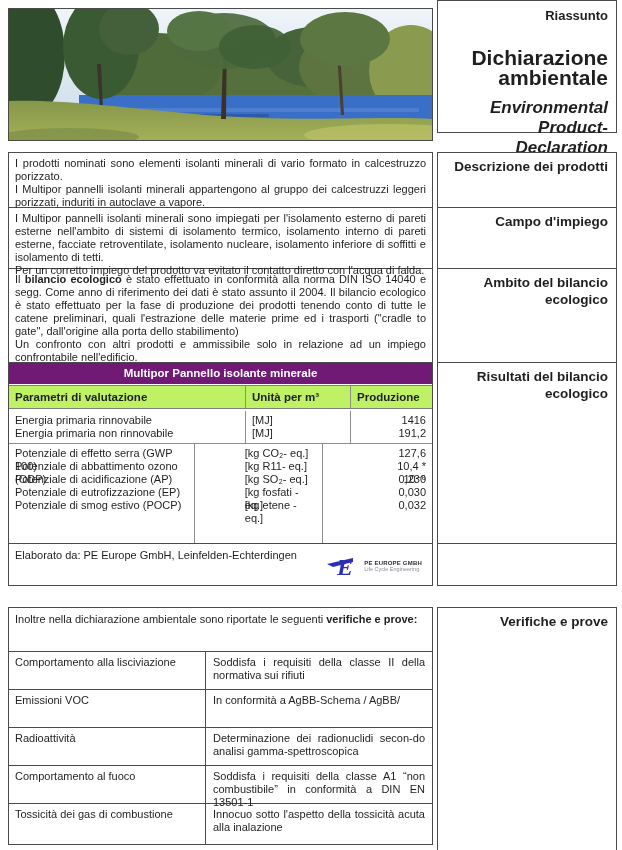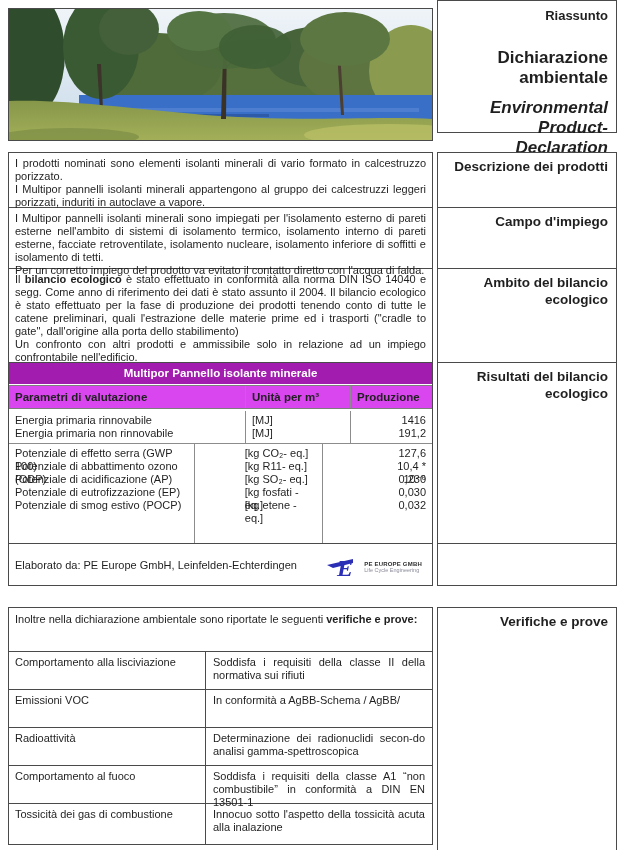--- a/index.html
+++ b/index.html
@@ -8,51 +8,51 @@
     font-family:"Liberation Sans","DejaVu Sans",sans-serif;
     color:#1f1f1f;-webkit-font-smoothing:antialiased;
   }
   *{box-sizing:border-box;}
   .abs{position:absolute;}
 
   
   .photo-box{left:8px;top:8px;width:425px;height:133px;border:1px solid #4a4a4a;overflow:hidden;background:#dfe8f0;}
   .title-box{left:437px;top:0;width:180px;height:133px;border:1px solid #4a4a4a;padding:7px 8px;text-align:right;}
   .kicker{font-size:13px;font-weight:bold;line-height:16px;margin-bottom:9px;}
-  .big-title{font-size:17px;font-weight:bold;line-height:20px;margin-top:24px;}
+  .big-title{font-size:21px;font-weight:bold;line-height:20px;margin-top:24px;}
   .big-sub{font-size:17px;font-weight:bold;font-style:italic;line-height:20px;margin-top:10px;}
 
   
   .main-left{left:8px;top:152px;width:425px;height:434px;border:1px solid #4a4a4a;display:flex;flex-direction:column;}
   .main-right{left:437px;top:152px;width:180px;height:434px;border:1px solid #4a4a4a;display:flex;flex-direction:column;}
   .row-border{border-bottom:1px solid #4a4a4a;}
   .body-cell{padding:4px 6px;font-size:11px;line-height:13px;}
   .para{white-space:pre-line;text-align:justify;}
   .label-cell{padding:5px 8px;text-align:right;font-weight:bold;font-size:13.5px;line-height:17px;}
   .h55{height:55px;} .h61{height:61px;} .h94{height:94px;} .h181{height:181px;} .h43{height:43px;flex:1;}
 
   
   .res-wrap{height:180px;display:flex;flex-direction:column;font-size:11px;line-height:13px;}
-  .res-title{height:21px;background:#a21caf;color:#ffffff;font-weight:bold;font-size:11.5px;
+  .res-title{height:21px;background:#701a75;color:#ffffff;font-weight:bold;font-size:11.5px;
              display:flex;align-items:center;justify-content:center;margin-bottom:1px;}
-  .res-sub{height:24px;background:#d946ef;border-top:1px solid #7d7d7d;border-bottom:1px solid #7d7d7d;
+  .res-sub{height:24px;background:#bef264;border-top:1px solid #7d7d7d;border-bottom:1px solid #7d7d7d;
            display:flex;font-weight:bold;font-size:11.5px;margin-bottom:2px;}
   .res-sub>div{display:flex;align-items:center;padding:0 6px;}
   .c1{width:237px;border-right:1px solid #8c8c8c;}
   .c2{width:105px;border-right:1px solid #8c8c8c;}
   .c3{width:81px;}
   .res-row{display:flex;}
   .res-row .cell{padding:3px 6px;}
   .res-row .num{text-align:right;}
   .grp1{border-bottom:1px solid #8c8c8c;}
   .grp2{flex:1;gap:44px;}
   .line{height:13px;}
 
   
-  .elab{display:flex;align-items:center;justify-content:space-between;padding:5px 6px;font-size:11px;}
+  .elab{display:flex;align-items:flex-start;justify-content:space-between;padding:5px 6px;font-size:11px;}
   .logo-unit{display:flex;align-items:center;margin-top:4px;margin-right:4px;}
   .logo-text{margin-left:3px;}
   .logo-co{font-size:6px;font-weight:bold;color:#2d2d2d;letter-spacing:.2px;}
   .logo-tag{font-size:5.5px;color:#8a8a9a;}
 
   
   .bot-left{left:8px;top:607px;width:425px;height:238px;border:1px solid #4a4a4a;display:flex;flex-direction:column;font-size:11px;line-height:13px;}
   .bot-right{left:437px;top:607px;width:180px;height:288px;border:1px solid #4a4a4a;}
   .intro-row{height:44px;padding:5px 6px;border-bottom:1px solid #4a4a4a;}
   .v-row{height:38px;display:flex;border-bottom:1px solid #4a4a4a;}

